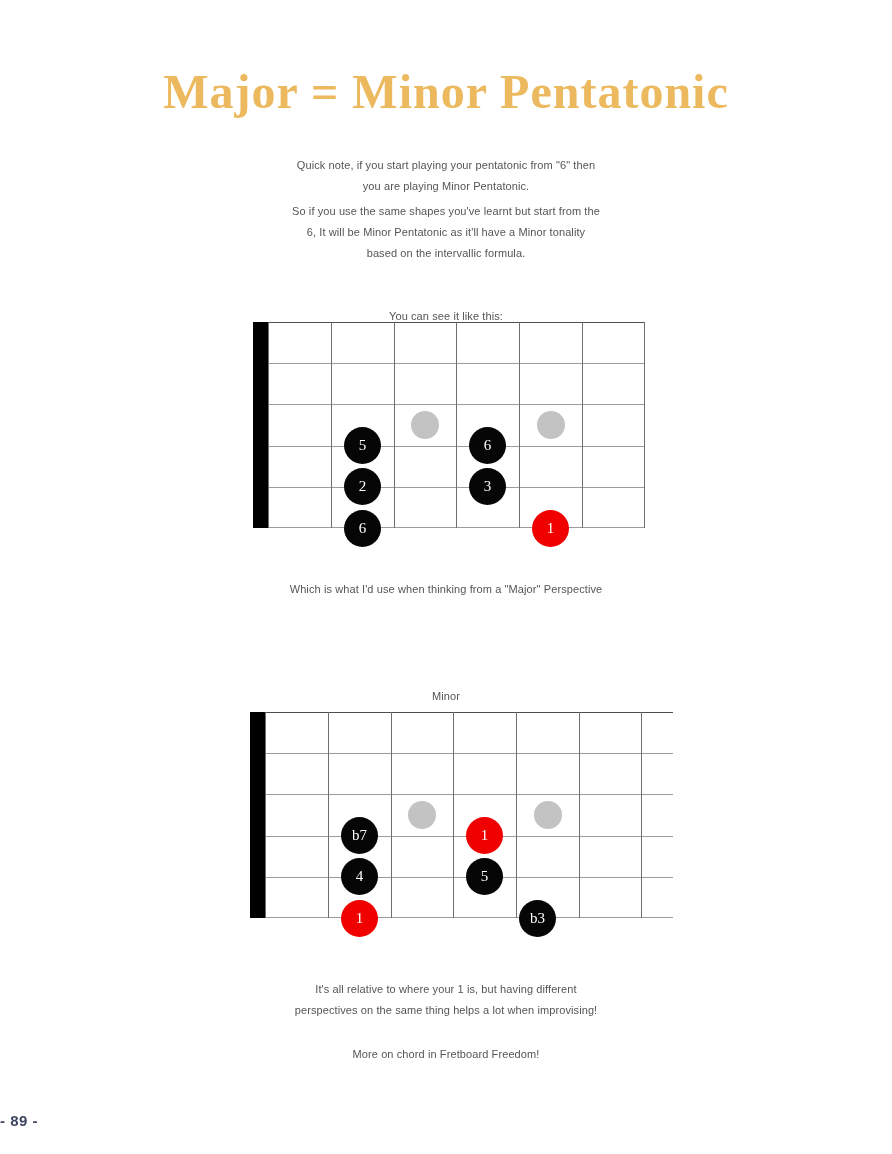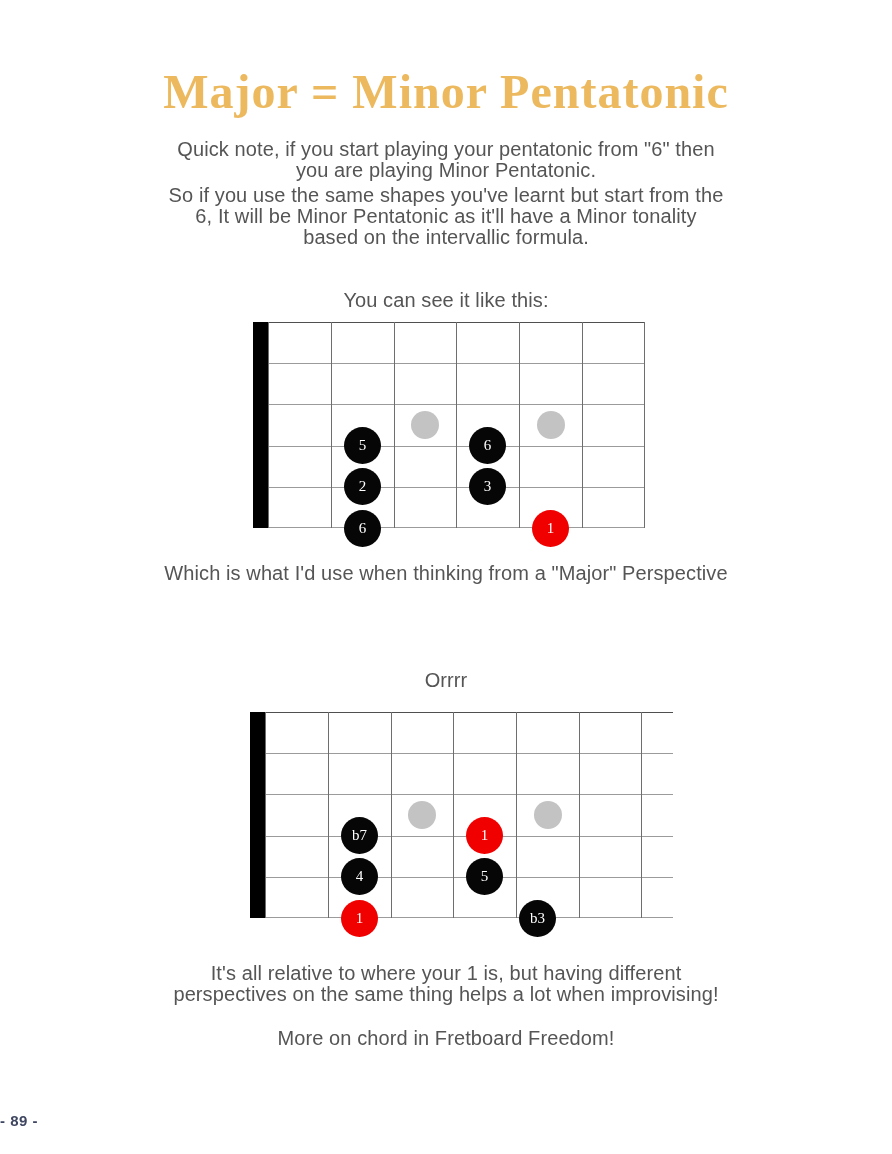--- a/index.html
+++ b/index.html
@@ -12,23 +12,23 @@
   }
   .title{
     position:absolute;top:44px;left:0;right:0;
     margin:17px;text-align:center;
     font-family:"Liberation Serif","DejaVu Serif",serif;
     font-weight:700;font-size:48px;line-height:62px;
     letter-spacing:1px;
     color:var(--title-color,#ECB95E);
   }
   .para{
-    position:absolute;left:0;right:0;margin:0;
+    position:absolute;left:0;right:0;margin:16px;
     text-align:center;
-    font-size:20px;line-height:21px;
+    font-size:11px;line-height:21px;
     color:var(--body-color,#555555);
     white-space:pre-line;
     letter-spacing:0.1px;
   }
   .page-number{
     position:absolute;left:0;right:0;margin:0;
     text-align:left;
     font-size:15px;line-height:20px;
     font-weight:700;letter-spacing:0.5px;
     color:var(--pageno-color,#3E4560);
@@ -100,21 +100,21 @@
         <span>3</span>
       </div>
       <div class="dot red" style="left: 279px; top: 188px;">
         <span>1</span>
       </div>
     </div>
 
   <p class="para" style="top:563px">Which is what I'd use when thinking from a "Major" Perspective</p>
 
 
-  <p class="para" style="top:670px">Orrrr</p>
+  <p class="para" style="top:670px">Minor</p>
 
   <div class="diagram" style="left: 250px; top: 712px; width: 423px; height: 206px;">
       <div class="hline topline" style="top: 0px;"></div>
       <div class="hline" style="top: 41px;"></div>
       <div class="hline" style="top: 82px;"></div>
       <div class="hline" style="top: 124px;"></div>
       <div class="hline" style="top: 165px;"></div>
       <div class="hline" style="top: 205px;"></div>
       <div class="vline" style="left: 15px;"></div>
       <div class="vline" style="left: 78px;"></div>

